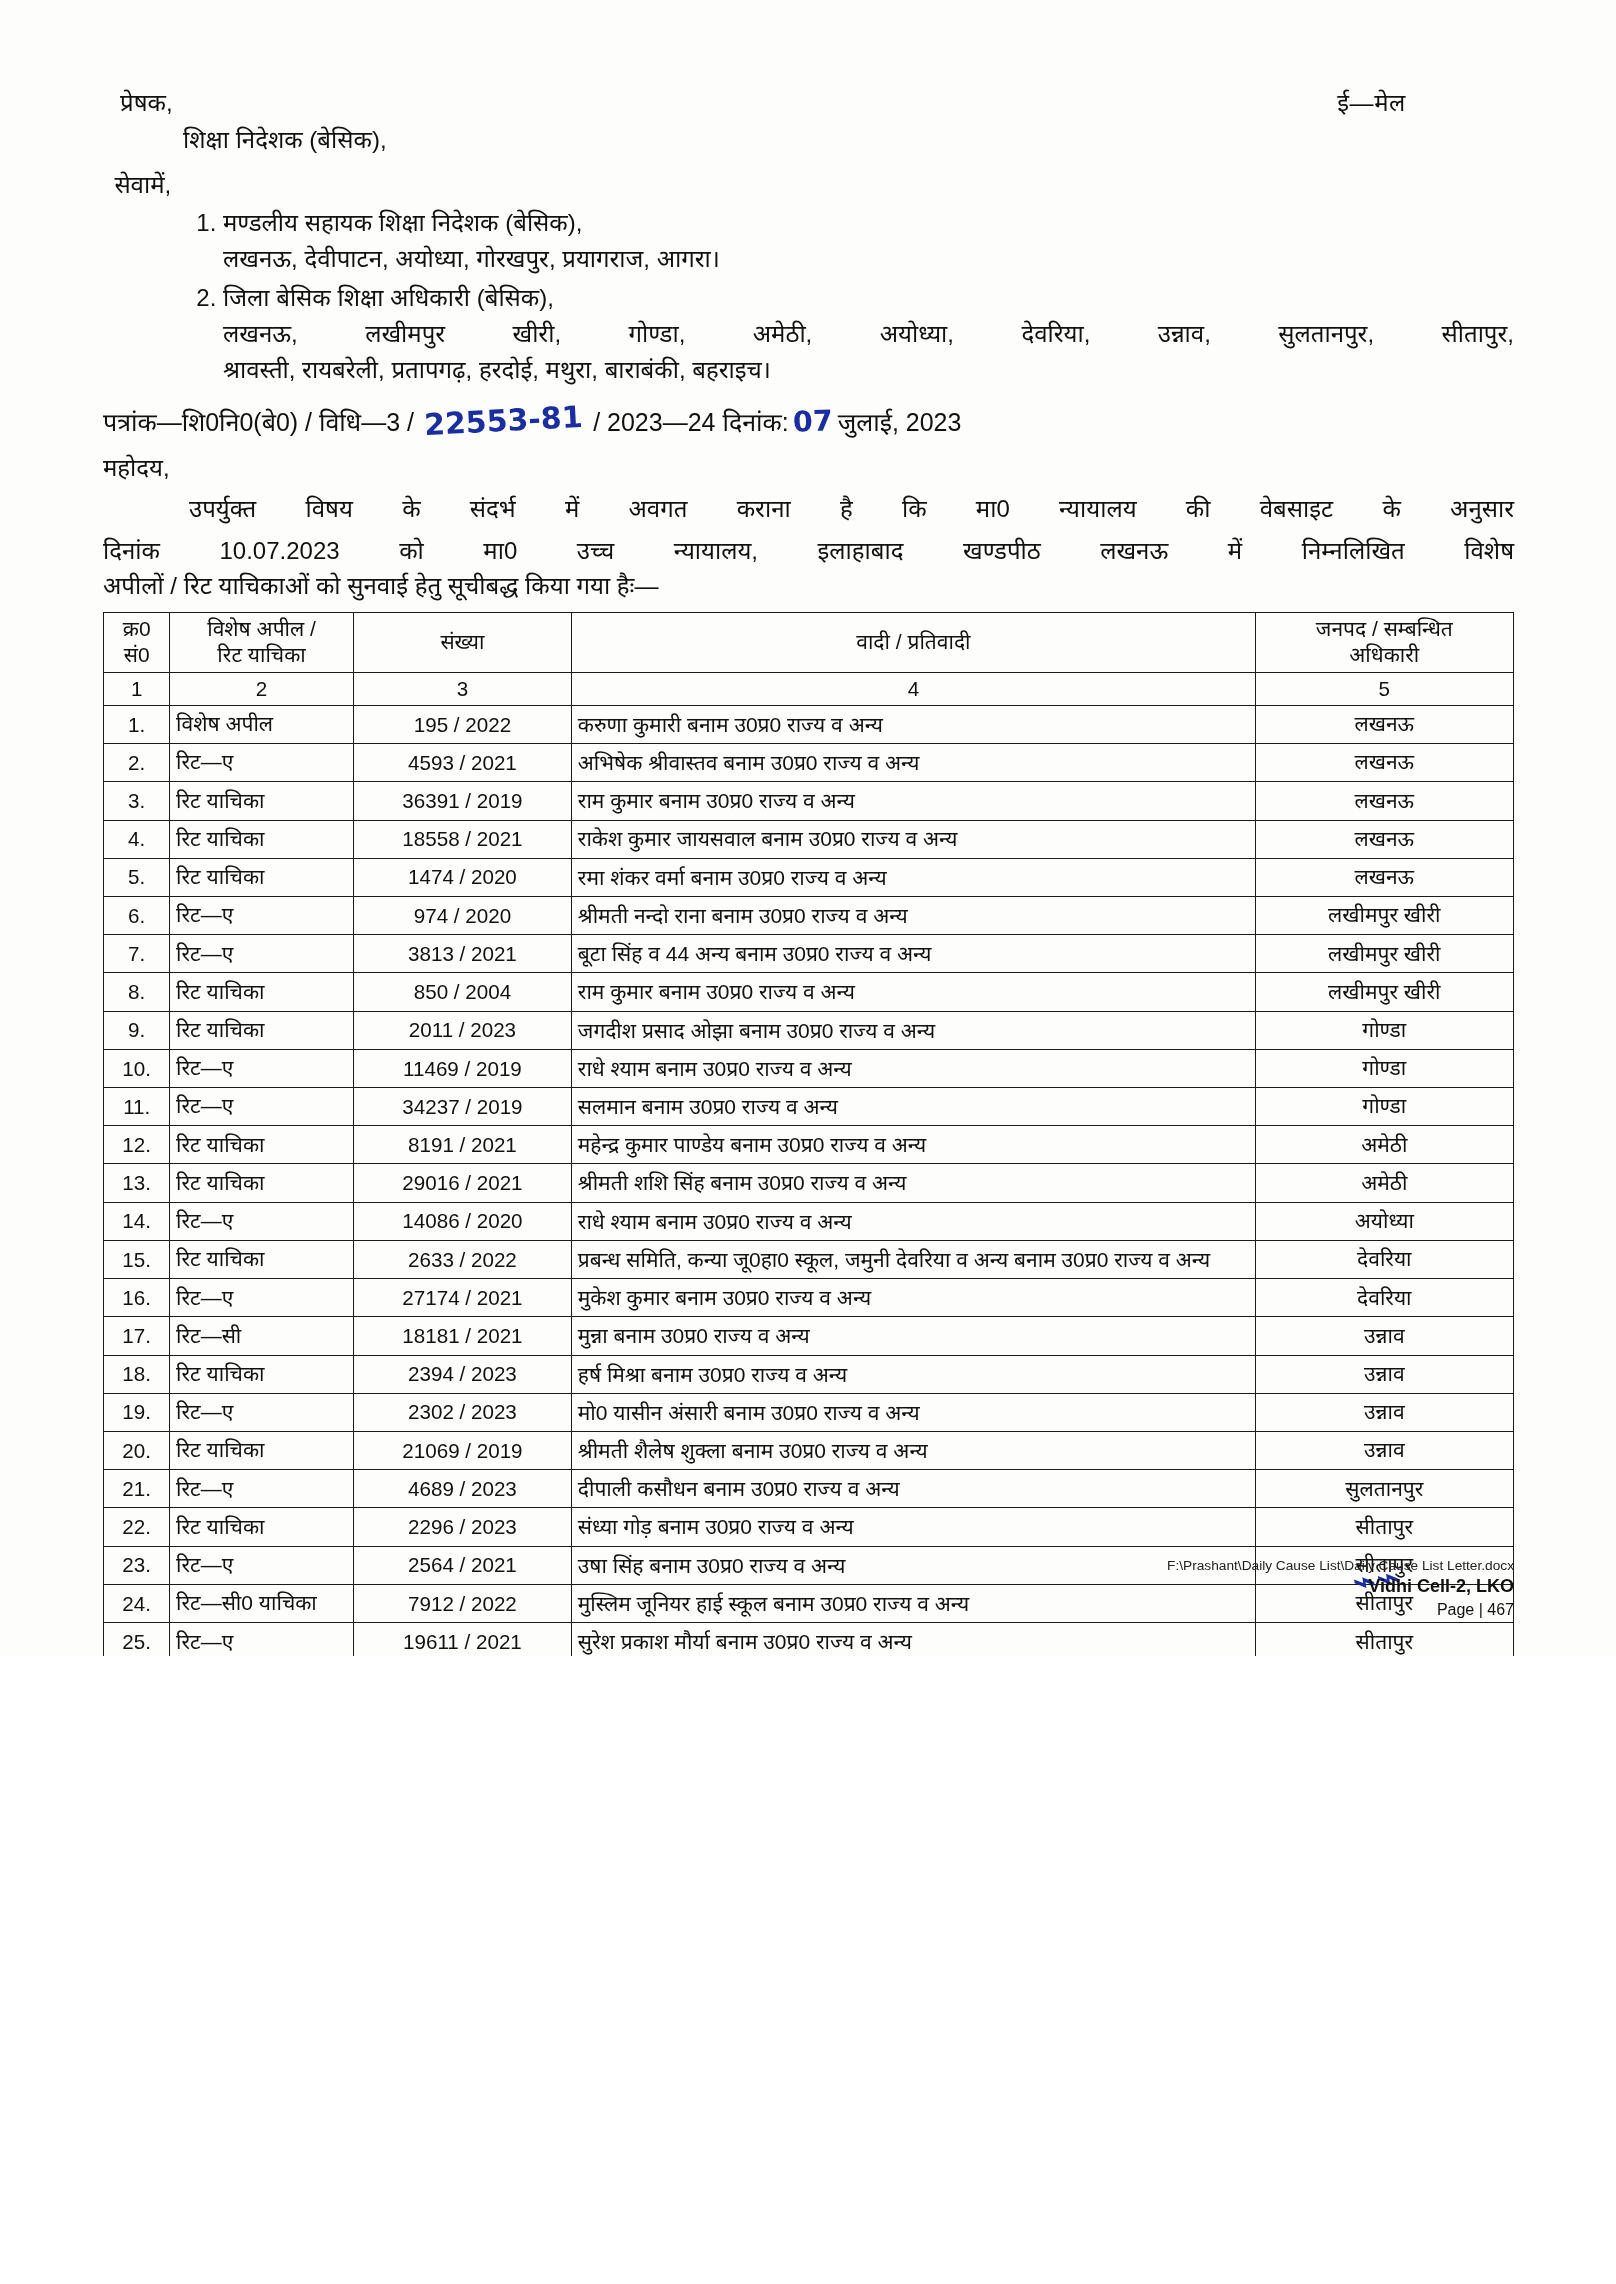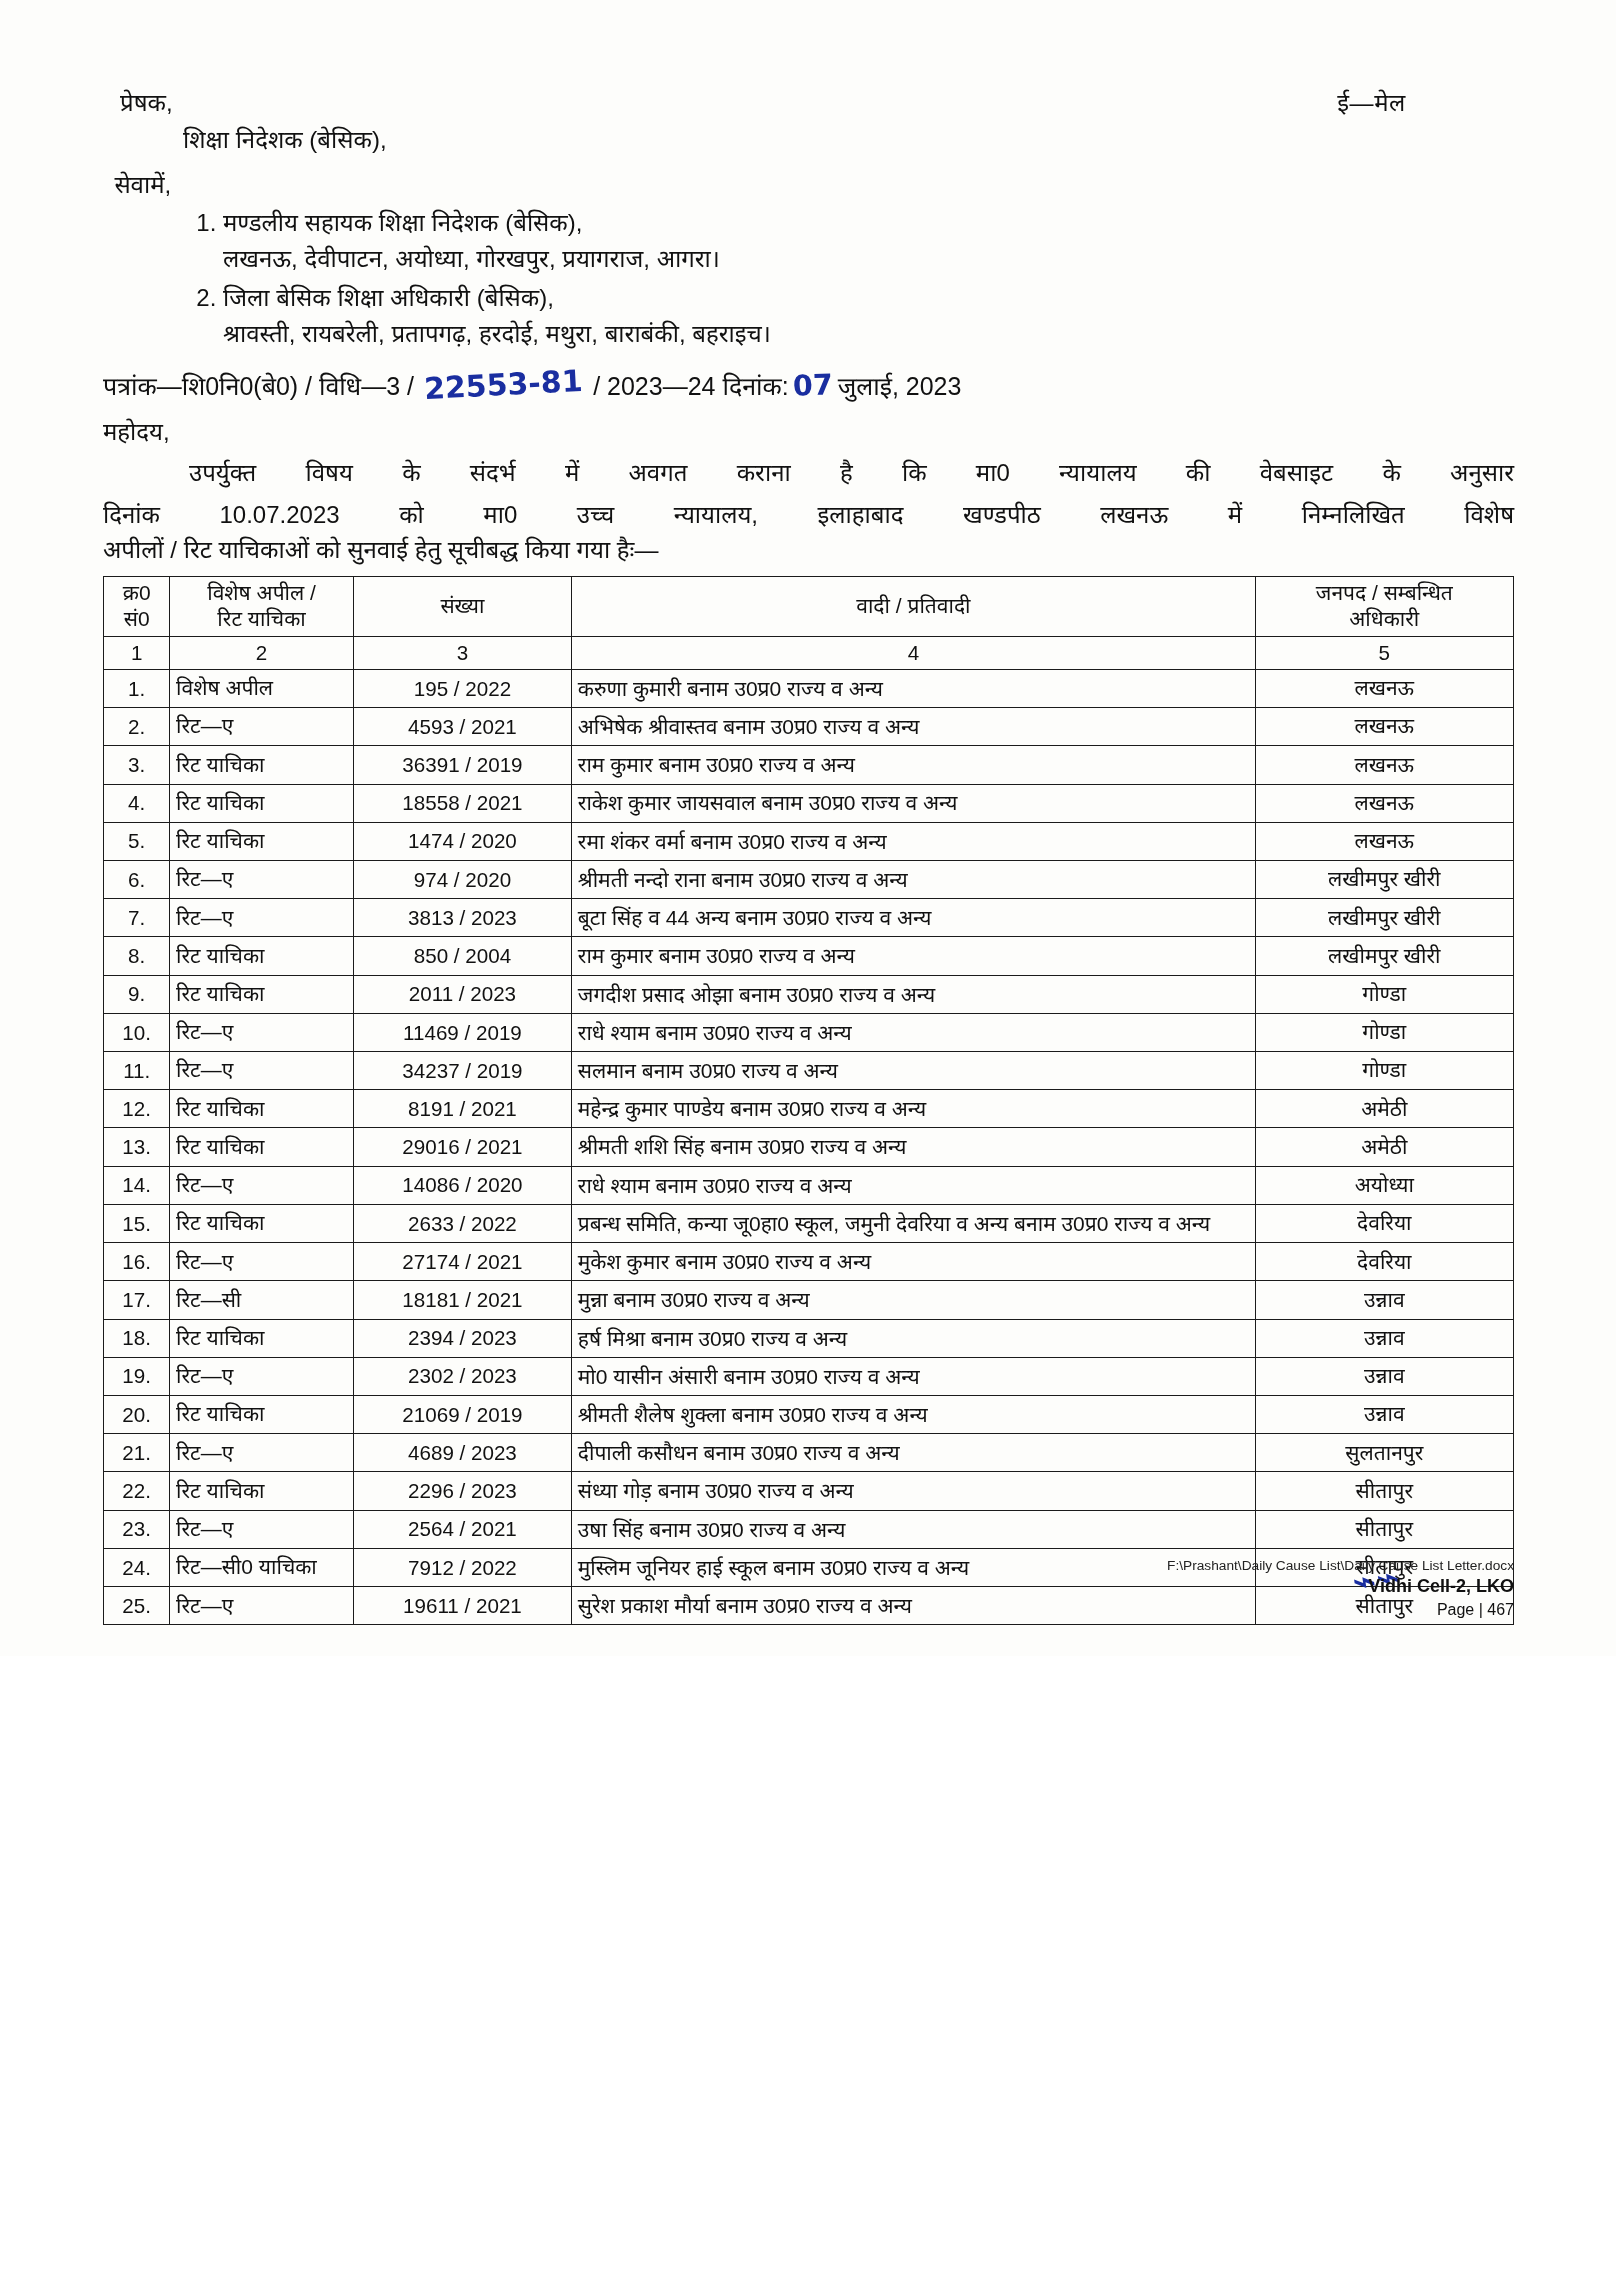--- a/index.html
+++ b/index.html
@@ -213,20 +213,21 @@
 
     <div class="indent-seva">सेवामें,</div>
 
     <ol class="serve-list">
       <li>
         <div>मण्डलीय सहायक शिक्षा निदेशक (बेसिक),</div>
         <div>लखनऊ, देवीपाटन, अयोध्या, गोरखपुर, प्रयागराज, आगरा।</div>
       </li>
       <li>
         <div>जिला बेसिक शिक्षा अधिकारी (बेसिक),</div>
+        <div class="justify-wide">लखनऊ, लखीमपुर खीरी, गोण्डा, अमेठी, अयोध्या, देवरिया, उन्नाव, सुलतानपुर, सीतापुर,</div>
         <div>श्रावस्ती, रायबरेली, प्रतापगढ़, हरदोई, मथुरा, बाराबंकी, बहराइच।</div>
       </li>
     </ol>
 
     <div class="patrank">
       <span>पत्रांक—शि0नि0(बे0) / विधि—3 /</span>
       <span class="hand">22553-81</span>
       <span>/ 2023—24 दिनांक:</span>
       <span class="hand-date">07</span>
       <span>जुलाई, 2023</span>
@@ -306,21 +307,21 @@
           <tr>
             <td class="c-sno">6.</td>
             <td class="c-type">रिट—ए</td>
             <td class="c-num">974 / 2020</td>
             <td class="c-party">श्रीमती नन्दो राना बनाम उ0प्र0 राज्य व अन्य</td>
             <td class="c-dist">लखीमपुर खीरी</td>
           </tr>
           <tr>
             <td class="c-sno">7.</td>
             <td class="c-type">रिट—ए</td>
-            <td class="c-num">3813 / 2023</td>
+            <td class="c-num">3813 / 2021</td>
             <td class="c-party">बूटा सिंह व 44 अन्य बनाम उ0प्र0 राज्य व अन्य</td>
             <td class="c-dist">लखीमपुर खीरी</td>
           </tr>
           <tr>
             <td class="c-sno">8.</td>
             <td class="c-type">रिट याचिका</td>
             <td class="c-num">850 / 2004</td>
             <td class="c-party">राम कुमार बनाम उ0प्र0 राज्य व अन्य</td>
             <td class="c-dist">लखीमपुर खीरी</td>
           </tr>

